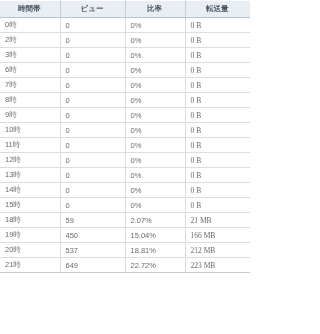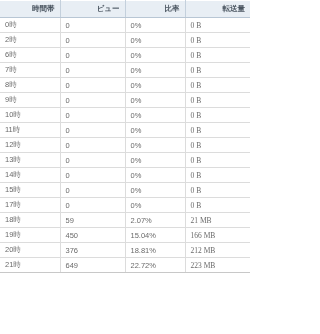--- a/index.html
+++ b/index.html
@@ -21,21 +21,20 @@
   .stats-table col.c-hour  { width: 60px; }
   .stats-table col.c-views { width: 65px; }
   .stats-table col.c-ratio { width: 60px; }
   .stats-table col.c-xfer  { width: 65px; }
 
   .stats-table thead th {
     background: #e8eef4;
     color: #4a5560;
     font-size: 7.5px;
     font-weight: bold;
-    text-align: right;
     padding: 3px 5px 3px 4px;
     height: 14px;
     box-sizing: border-box;
     border-right: 1px solid #c4d0dc;
     border-bottom: 1px solid #b8c6d4;
     border-top: 1px solid #ffffff;
     white-space: nowrap;
     overflow: hidden;
   }
   .stats-table thead th:last-child {
@@ -88,20 +87,26 @@
         <td>0%</td>
         <td>0 B</td>
       </tr>
       <tr>
         <td>2時</td>
         <td>0</td>
         <td>0%</td>
         <td>0 B</td>
       </tr>
       <tr>
+        <td>3時</td>
+        <td>0</td>
+        <td>0%</td>
+        <td>0 B</td>
+      </tr>
+      <tr>
         <td>6時</td>
         <td>0</td>
         <td>0%</td>
         <td>0 B</td>
       </tr>
       <tr>
         <td>7時</td>
         <td>0</td>
         <td>0%</td>
         <td>0 B</td>
@@ -148,40 +153,34 @@
         <td>0%</td>
         <td>0 B</td>
       </tr>
       <tr>
         <td>15時</td>
         <td>0</td>
         <td>0%</td>
         <td>0 B</td>
       </tr>
       <tr>
-        <td>17時</td>
-        <td>0</td>
-        <td>0%</td>
-        <td>0 B</td>
-      </tr>
-      <tr>
         <td>18時</td>
         <td>59</td>
         <td>2.07%</td>
         <td>21 MB</td>
       </tr>
       <tr>
         <td>19時</td>
         <td>450</td>
         <td>15.04%</td>
         <td>166 MB</td>
       </tr>
       <tr>
         <td>20時</td>
-        <td>376</td>
+        <td>537</td>
         <td>18.81%</td>
         <td>212 MB</td>
       </tr>
       <tr>
         <td>21時</td>
         <td>649</td>
         <td>22.72%</td>
         <td>223 MB</td>
       </tr>
     </tbody>

